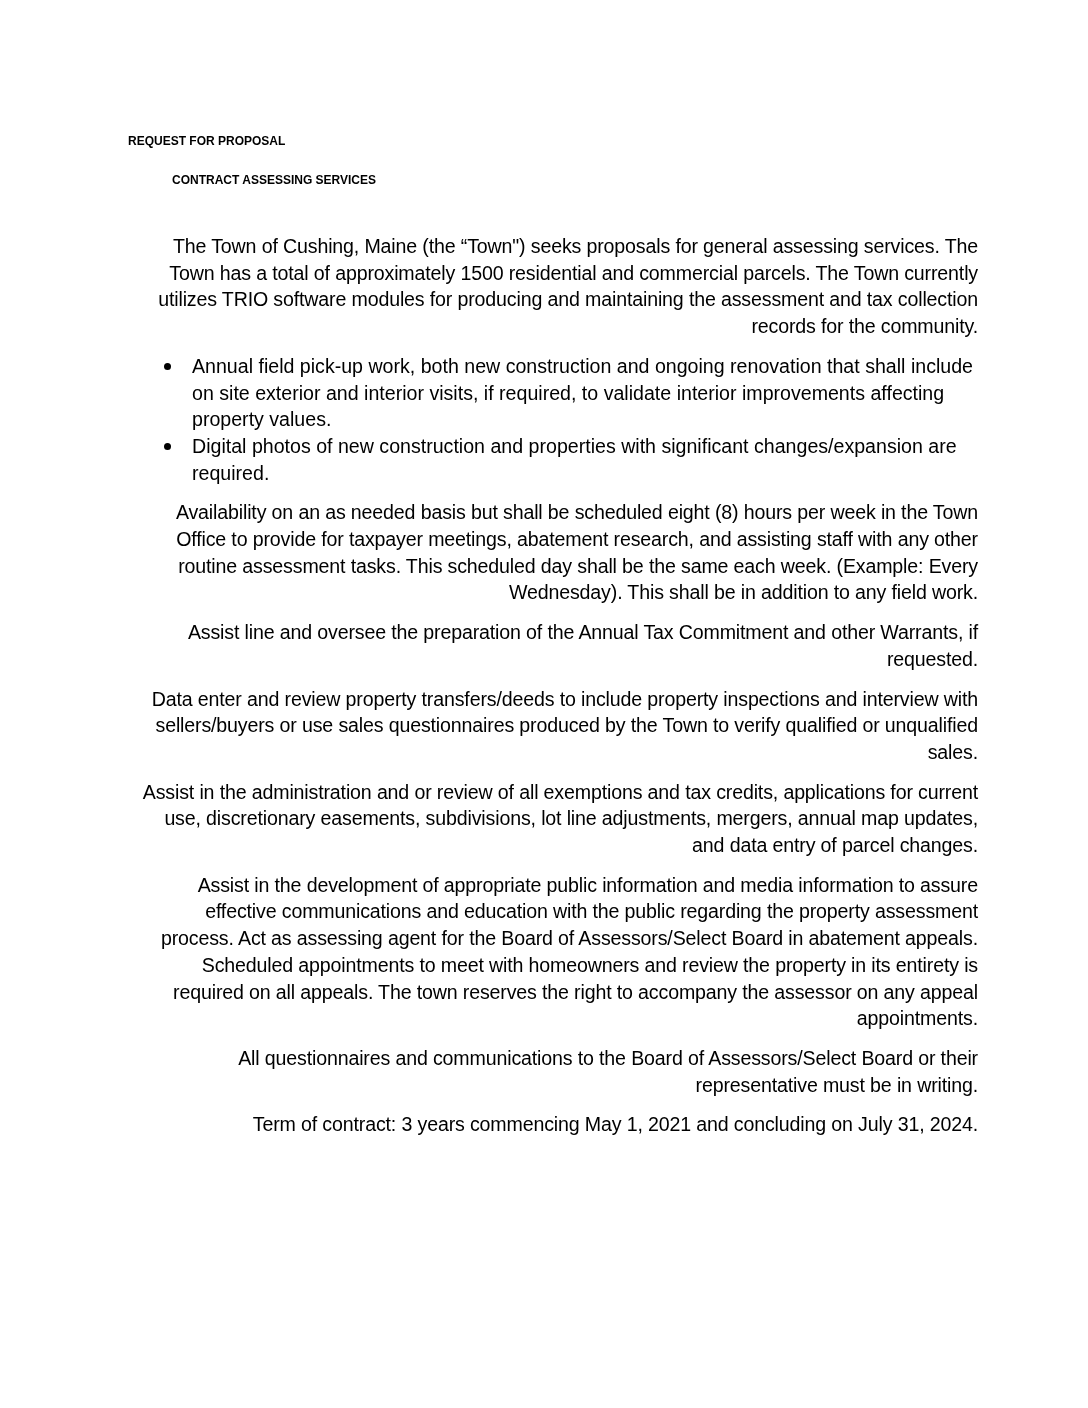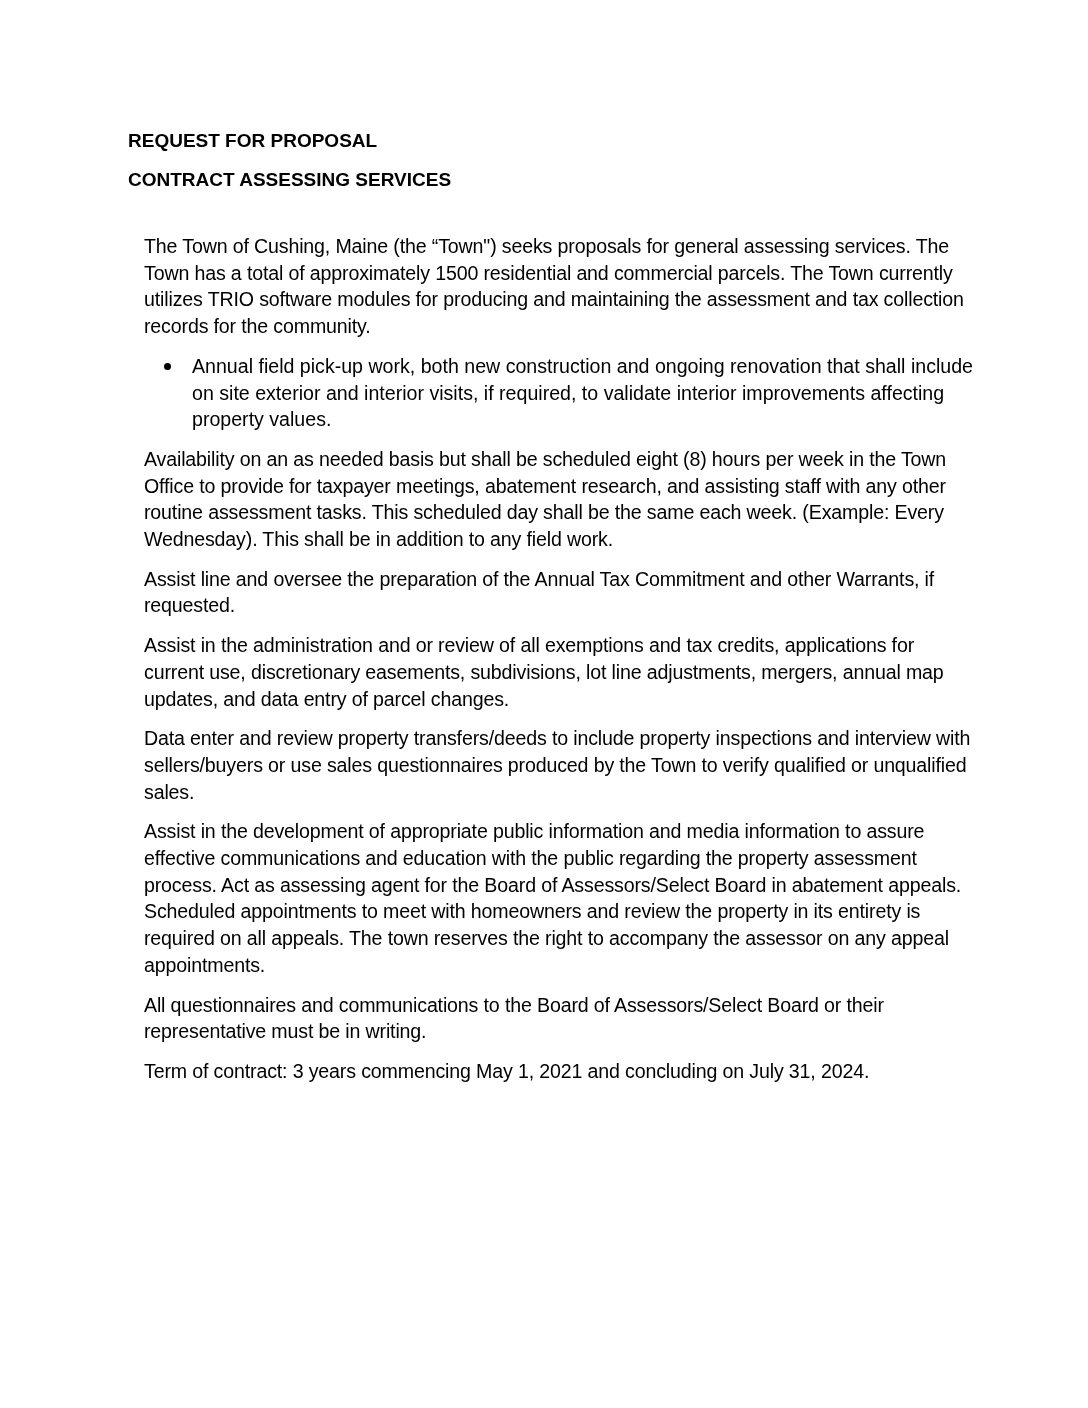--- a/index.html
+++ b/index.html
@@ -3,26 +3,26 @@
 <meta charset="utf-8">
 <style>
   html, body { margin: 0; padding: 0; background: #ffffff; }
   body { width: 1088px; height: 1408px; position: relative; overflow: hidden; }
   .page {
     position: absolute; left: 128px; top: 128px; width: 850px;
     font-family: "Liberation Sans", sans-serif; color: #000;
     font-size: 19.6px; line-height: 26.7px;
   }
   .heading {
-    font-weight: bold; font-size: 19px; line-height: 26px; margin: 0;
+    font-weight: bold; font-size: 12px; line-height: 26px; margin: 0;
   }
   .h1 { }
-  .h2 { margin-top: 13px; }
+  .h2 { margin-top: 13px; margin-left: 44px; }
   .intro { margin-top: 40px; }
-  p { margin: 0 0 13px 16px; letter-spacing: -0.15px; }
+  p { margin: 0 0 13px 0; letter-spacing: -0.15px; text-align: right; }
   ul.bullets { list-style: none; margin: 12px 0 13px 0; padding: 0; }
   ul.bullets li { position: relative; padding-left: 64px; }
   ul.bullets li .bullet {
     position: absolute; left: 36px; top: 10px; width: 7px; height: 7px;
     border-radius: 50%; background: #000;
   }
 </style>
 </head>
 <body>
 
@@ -30,22 +30,26 @@
   <h1 class="heading h1">REQUEST FOR PROPOSAL</h1>
   <h2 class="heading h2">CONTRACT ASSESSING SERVICES</h2>
 
   <p class="intro">The Town of Cushing, Maine (the “Town") seeks proposals for general assessing services. The Town has a total of approximately 1500 residential and commercial parcels. The Town currently utilizes TRIO software modules for producing and maintaining the assessment and tax collection records for the community.</p>
 
   <ul class="bullets">
     <li>
       <span class="bullet"></span>
       <span>Annual field pick-up work, both new construction and ongoing renovation that shall include on site exterior and interior visits, if required, to validate interior improvements affecting property values.</span>
     </li>
+    <li>
+      <span class="bullet"></span>
+      <span>Digital photos of new construction and properties with significant changes/expansion are required.</span>
+    </li>
   </ul>
 
   <p>Availability on an as needed basis but shall be scheduled eight (8) hours per week in the Town Office to provide for taxpayer meetings, abatement research, and assisting staff with any other routine assessment tasks. This scheduled day shall be the same each week. (Example: Every Wednesday). This shall be in addition to any field work.</p>
   <p>Assist line and oversee the preparation of the Annual Tax Commitment and other Warrants, if requested.</p>
+  <p>Data enter and review property transfers/deeds to include property inspections and interview with sellers/buyers or use sales questionnaires produced by the Town to verify qualified or unqualified sales.</p>
   <p>Assist in the administration and or review of all exemptions and tax credits, applications for current use, discretionary easements, subdivisions, lot line adjustments, mergers, annual map updates, and data entry of parcel changes.</p>
-  <p>Data enter and review property transfers/deeds to include property inspections and interview with sellers/buyers or use sales questionnaires produced by the Town to verify qualified or unqualified sales.</p>
   <p>Assist in the development of appropriate public information and media information to assure effective communications and education with the public regarding the property assessment process. Act as assessing agent for the Board of Assessors/Select Board in abatement appeals. Scheduled appointments to meet with homeowners and review the property in its entirety is required on all appeals. The town reserves the right to accompany the assessor on any appeal appointments.</p>
   <p>All questionnaires and communications to the Board of Assessors/Select Board or their representative must be in writing.</p>
   <p>Term of contract: 3 years commencing May 1, 2021 and concluding on July 31, 2024.</p>
 </div>
 
 </body></html>

